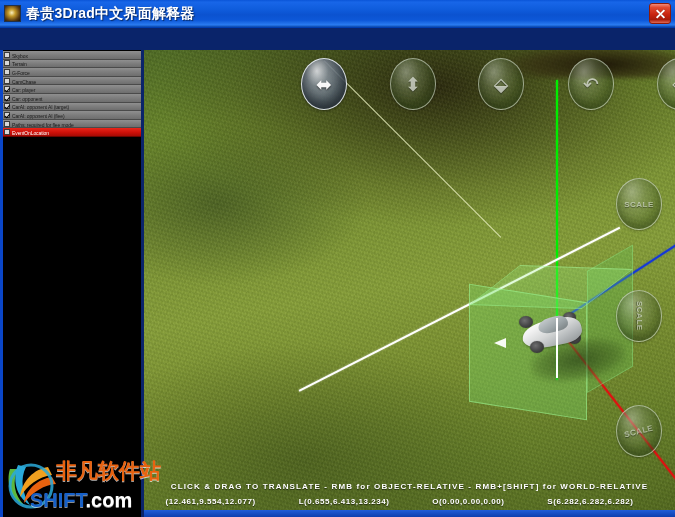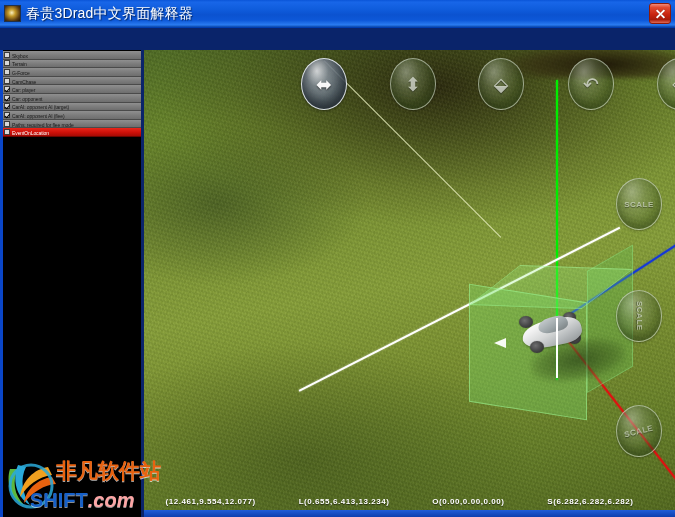--- a/index.html
+++ b/index.html
@@ -38,21 +38,21 @@
     height: 17px;
     margin-right: 5px;
     flex: 0 0 auto;
     background: radial-gradient(circle at 45% 45%, #f8eec0 0%, #c49a2a 30%, #5a3a10 70%, #1a1208 100%);
     border: 1px solid #20304a;
     box-sizing: border-box;
   }
   .title-text {
     color: #ffffff;
     font-size: 14px;
-    font-weight: normal;
+    font-weight: bold;
     letter-spacing: 0.2px;
     text-shadow: 1px 1px 1px rgba(0,0,0,0.55);
     white-space: nowrap;
     overflow: hidden;
     flex: 1 1 auto;
   }
   .win-buttons {
     display: flex;
     align-items: center;
     gap: 2px;
@@ -464,21 +464,21 @@
   .wm-en {
     position: absolute;
     left: 26px; top: 32px;
     font-size: 20px;
     font-weight: bold;
     color: #1660c8;
     letter-spacing: 0px;
     white-space: nowrap;
     text-shadow: 0 1px 0 rgba(255,255,255,0.55);
   }
-  .wm-en .dotcom { color: #fca5a5; font-weight: bold; font-style: italic; }
+  .wm-en .dotcom { color: #ffffff; font-weight: bold; }
 </style>
 </head>
 <body>
 
 <div class="app-window">
 
   <div class="titlebar">
     <div class="title-icon"></div>
     <div class="title-text">春贵3Drad中文界面解释器</div>
     <div class="win-buttons">
@@ -586,20 +586,21 @@
         <div class="tool-btn" style="left: 472px; top: 240px;">
           <span class="tool-label vertical">SCALE</span>
         </div>
         <div class="tool-btn" style="left: 472px; top: 355px;">
           <span class="tool-label rotated">SCALE</span>
         </div>
       </div>
   </div>
 
   <div class="statusbar">
+    <div class="status-line1">CLICK &amp; DRAG TO TRANSLATE - RMB for OBJECT-RELATIVE - RMB+[SHIFT] for WORLD-RELATIVE</div>
     <div class="status-coords">
       <span>(12.461,9.554,12.077)</span>
       <span>L(0.655,6.413,13.234)</span>
       <span>O(0.00,0.00,0.00)</span>
       <span>S(6.282,6.282,6.282)</span>
     </div>
     <div class="status-strip"></div>
   </div>
 
   <div class="watermark">

